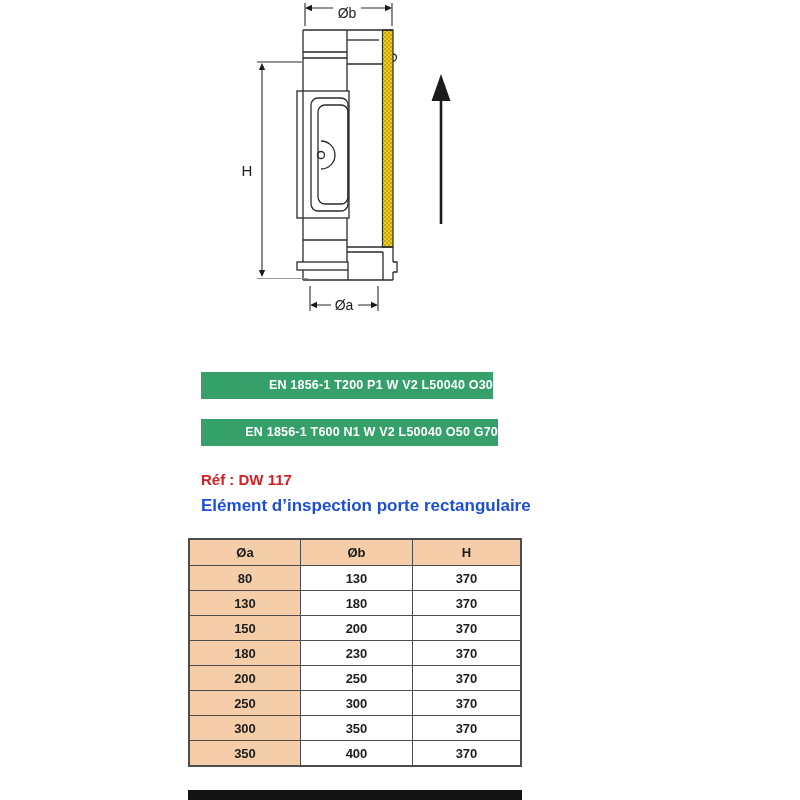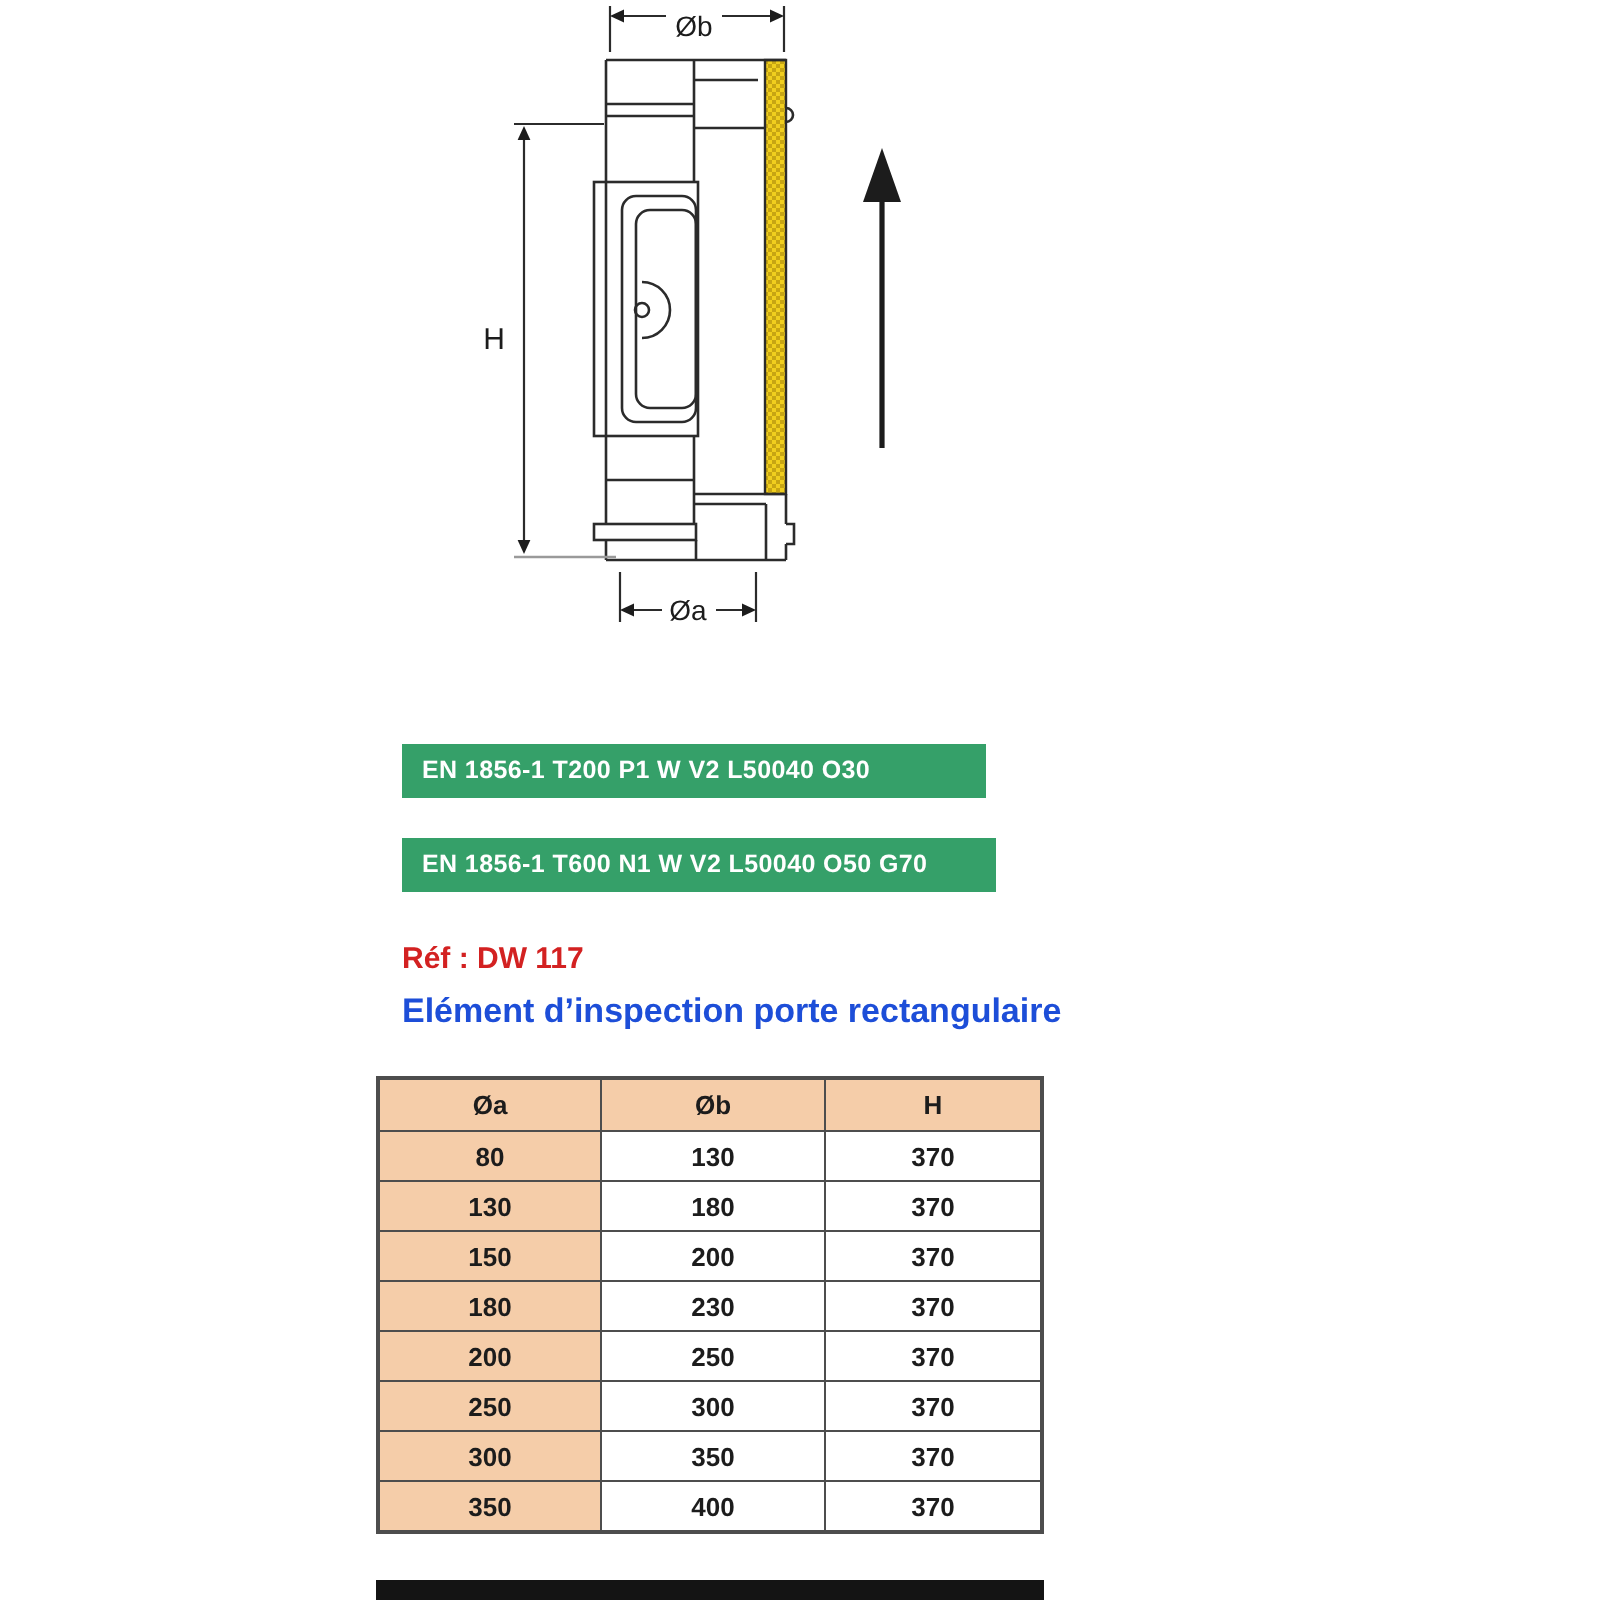--- a/index.html
+++ b/index.html
@@ -5,21 +5,21 @@
   html,body { margin:0; padding:0; background:#fff; }
   .page {
     position:relative; width:800px; height:800px; background:#ffffff;
     font-family:"Liberation Sans", sans-serif; overflow:hidden;
   }
   svg text { font-family:"Liberation Sans", sans-serif; fill:#1c1c1c; }
 
   .banner {
     position:absolute; left:201px; height:27px; box-sizing:border-box;
     background:#35a069; color:#ffffff; font-weight:bold; font-size:12.5px;
-    line-height:27px; padding-left:10px; letter-spacing:0.2px; white-space:nowrap;
+    line-height:27px; padding-left:10px; letter-spacing:0.2px; white-space:nowrap;text-align:right;
   }
   #banner-1 { top:372px; width:292px; }
   #banner-2 { top:419px; width:297px; }
 
   .ref-line {
     position:absolute; left:201px; top:471px;
     color:#d32121; font-weight:bold; font-size:15px;text-align:right;
   }
   .product-title {
     position:absolute; left:201px; top:496px;

